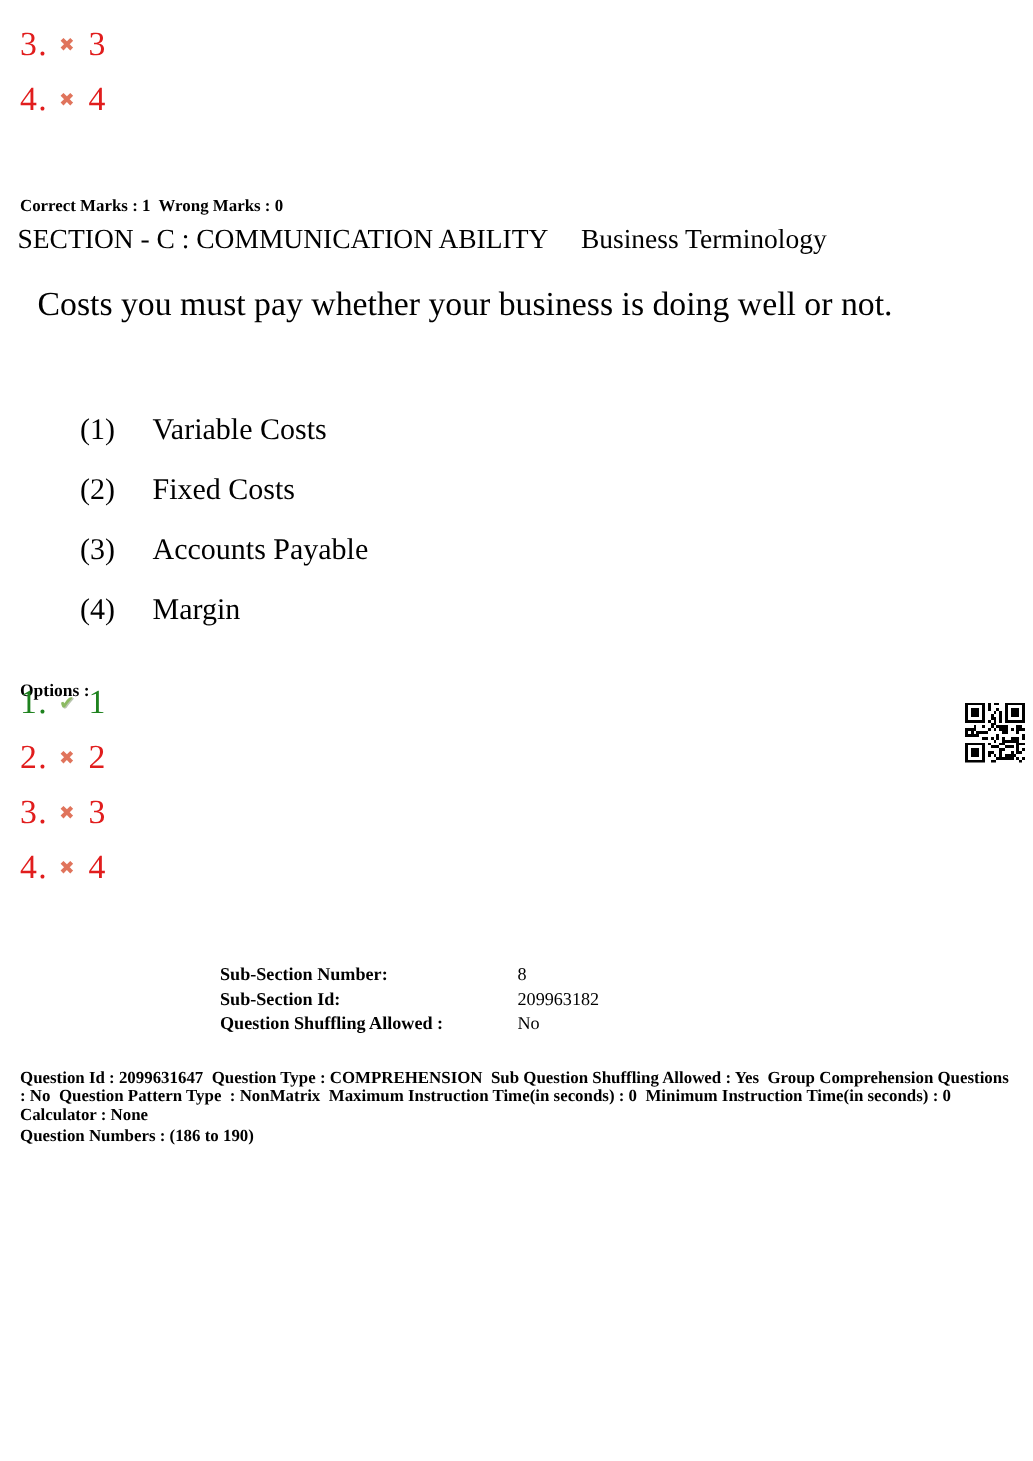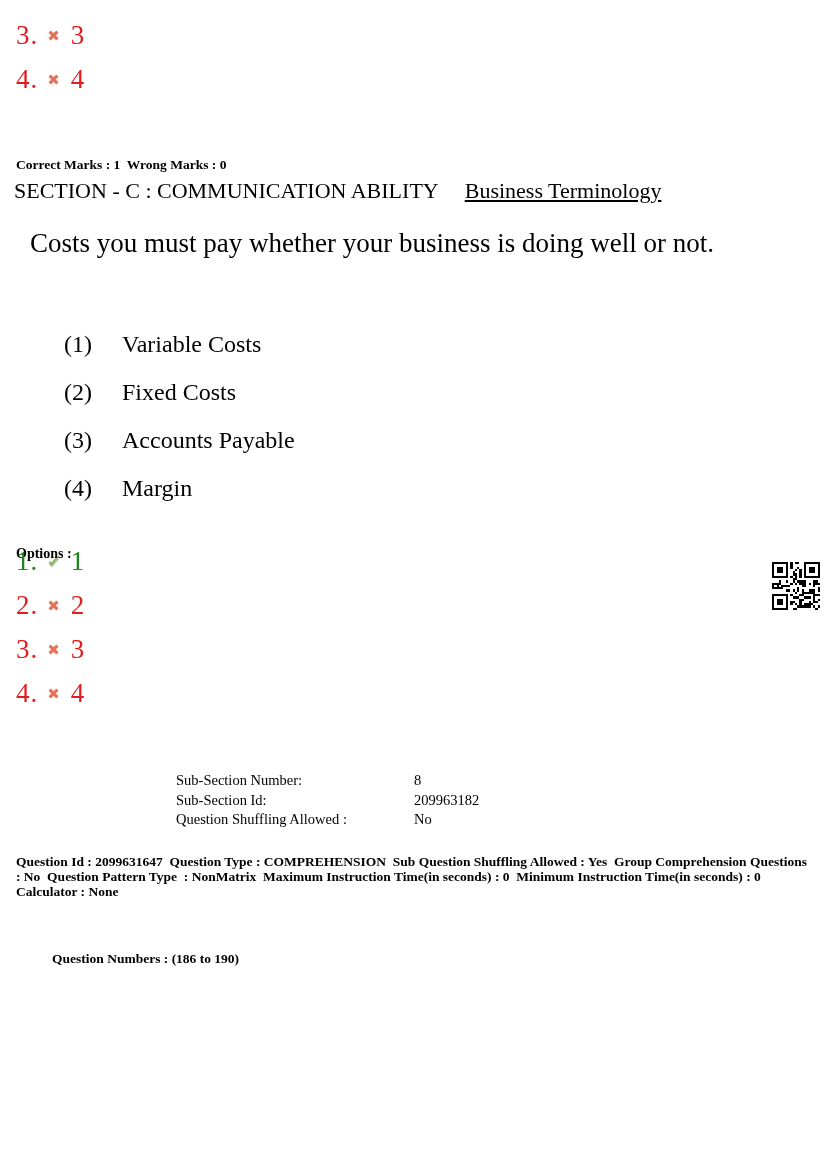--- a/index.html
+++ b/index.html
@@ -38,30 +38,30 @@
     position:absolute;
     left:16px;
     font-weight:bold;
     font-size:13.5px;
     line-height:15px;
     white-space:pre-wrap;
   }
   .meta1{top:122px; width:772px;}
   .marks{top:157px;}
   .meta2{top:854px; width:794px;}
-  .qnums{top:951px;margin-left:36px;}
+  .qnums{top:901px;}
 
   
   .section-heading{
     position:absolute;
     left:14px; top:178px;
     font-size:22px;
     white-space:nowrap;
   }
-  .section-heading .subtitle{margin-left:26px;text-decoration:underline;}
+  .section-heading .subtitle{margin-left:26px;}
 
   
   .question-text{
     position:absolute;
     left:30px; top:228px;
     font-size:27px;
     width:770px;
   }
 
   
@@ -93,21 +93,21 @@
   .subsection{
     position:absolute;
     left:176px; top:771px;
     font-size:14.5px;
     line-height:19.5px;
   }
   .subsection .srow{white-space:nowrap;}
   .subsection .slabel{
     display:inline-block;
     width:238px;
-    font-weight:normal;
+    font-weight:bold;
   }
 </style>
 </head>
 <body>
 
 <div class="page" style="--red: #e11d1d; --green: #1e821e; --cross: #e0745c; --check: #8cba62;">
 
   <div class="ans-row wrong" style="top:20px">
     <span class="num">3.</span><span class="opt-icon">✖</span><span class="val">3</span>
   </div>

